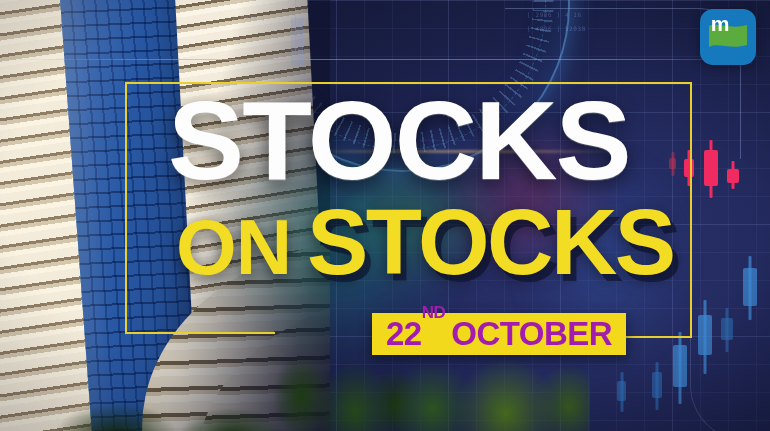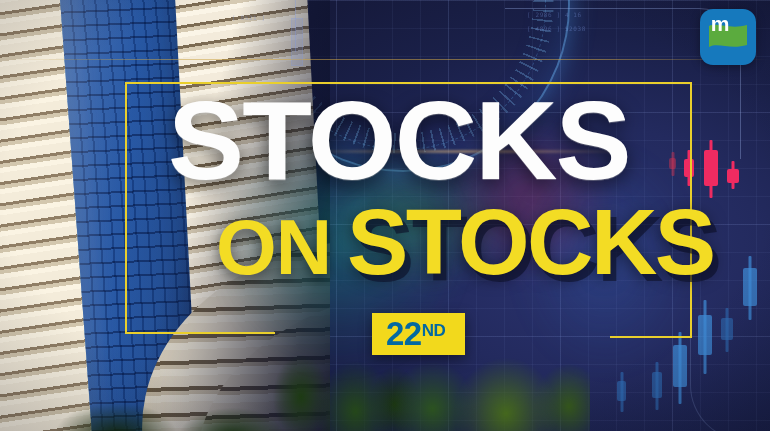--- a/index.html
+++ b/index.html
@@ -262,21 +262,20 @@
   .t-radarline{
     position:absolute;left:176px;top:196px;
     white-space:nowrap;
     line-height:92px;
   }
   .t-on{
     font-family:"Liberation Sans",sans-serif;
     font-weight:bold;font-size:78px;letter-spacing:-1px;
     color:#f3dc24;
     text-shadow:0 4px 14px rgba(0,0,0,.55);
-    margin-left:40px;
   }
   .t-radar{
     font-family:"Liberation Sans",sans-serif;
     font-weight:bold;font-size:92px;letter-spacing:-2.5px;
     color:#f3dc24;
     margin-left:16px;
     text-shadow:6px 7px 0 rgba(12,15,38,.62), 0 4px 16px rgba(0,0,0,.5);
   }
 
   
@@ -286,23 +285,23 @@
     padding:0 14px 0 14px;
     background:#f2d91c;
     display:flex;align-items:center;
     box-shadow:0 4px 14px rgba(0,0,0,.45);
   }
   .date-text{
     font-family:"Liberation Sans",sans-serif;
     font-weight:bold;
     font-size:33px;
     letter-spacing:-.5px;
-    color:#0369a1;
+    color:#a21caf;
     white-space:nowrap;
-    display:flex;align-items:flex-end;
+    display:flex;align-items:flex-start;
   }
   .date-sup{
     font-size:17px;
     font-weight:bold;
     vertical-align:super;
     position:relative;
     top:-12px;
     margin-right:6px;
   }
 
@@ -427,20 +426,21 @@
     <div class="t-stocks">STOCKS</div>
     <div class="t-radarline">
       <span class="t-on">ON</span><span class="t-radar">STOCKS</span>
     </div>
   </div>
 
   <div class="date-banner">
     <div class="date-text">
       <span>22</span>
         <span class="date-sup">ND</span>
+        <span>OCTOBER</span>
     </div>
   </div>
 
   <div class="logo">
     <svg class="logo-flag" viewBox="0 0 40 28">
       <path d="M1 3 C10 -1, 22 7, 39 2 L39 22 C22 27, 10 19, 1 24 Z" fill="#5bab3e"></path>
     </svg>
     <div class="logo-m">m</div>
   </div>
 

